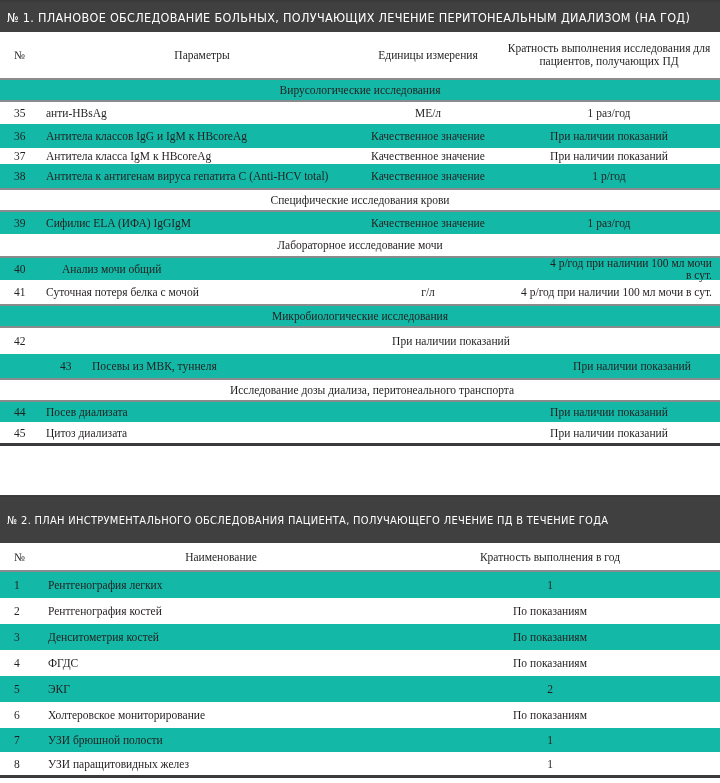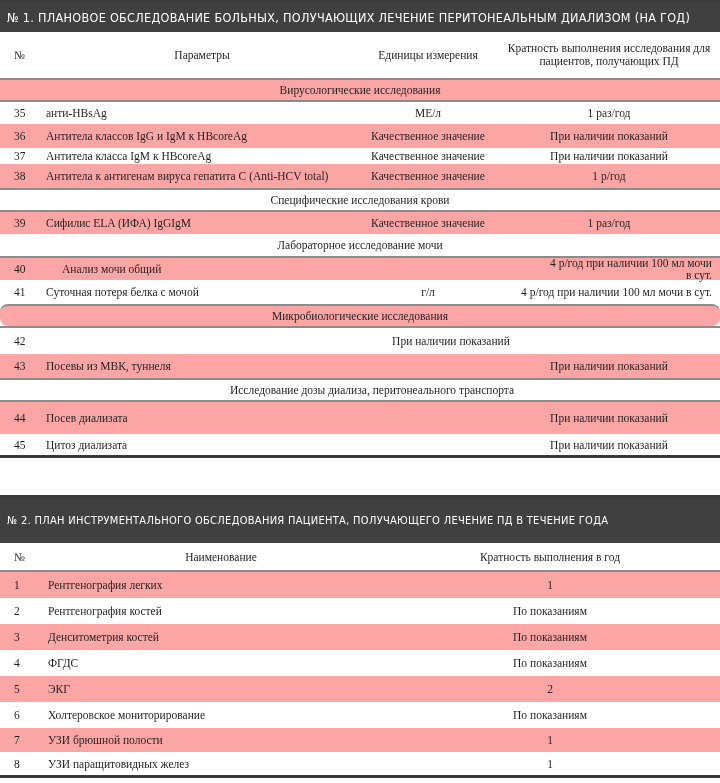--- a/index.html
+++ b/index.html
@@ -13,21 +13,21 @@
     background: #404040; color: #ffffff;
     font-family: "DejaVu Sans Condensed", "DejaVu Sans", sans-serif;
     font-stretch: condensed;
     text-transform: uppercase; letter-spacing: 0.3px;
     display: flex; align-items: center; padding-left: 7px;
     border-top: 2px solid #3a3a3c;
   }
   .t1-title { height: 32px; font-size: 12.5px; }
   .t2-title { height: 48px; font-size: 11px; }
   .row { display: flex; align-items: center; font-size: 11.5px; }
-  .row.shaded { background: #fca5a5; }
+  .row.shaded { background: #14b8a6; }
   .row.border-top { border-top: 2px solid #8a8b8d; }
   .row.border-bottom-thick { border-bottom: 3px solid #3a3a3c; }
   .c-num { width: 42px; padding-left: 14px; }
   .c-param { width: 316px; padding-left: 4px; }
   .c-unit { width: 140px; text-align: center; }
   .c-freq { flex: 1; text-align: center; }
   .c-freq-right { flex: 1; text-align: right; padding-right: 8px; }
   .section-label { width: 100%; text-align: center; }
   .t2 .c-num { width: 48px; padding-left: 14px; }
   .t2 .c-name { width: 346px; }
@@ -94,39 +94,39 @@
     <div class="c-unit"></div>
     <div class="c-freq-right">4 р/год при наличии 100 мл мочи в сут.</div>
   </div>
   <div class="row" style="height:24px;">
     <div class="c-num">41</div>
     <div class="c-param">Суточная потеря белка с мочой</div>
     <div class="c-unit">г/л</div>
     <div class="c-freq-right">4 р/год при наличии 100 мл мочи в сут.</div>
   </div>
 
-  <div class="row shaded border-top" style="height:22px;border-radius:8px;">
+  <div class="row shaded border-top" style="height:22px;">
     <div class="section-label">Микробиологические исследования</div>
   </div>
   <div class="row border-top" style="height:28px;">
     <div class="c-num">42</div>
     <div class="c-unit"></div>
     <div class="c-freq">При наличии показаний</div>
   </div>
-  <div class="row shaded" style="height:24px;">
+  <div class="row shaded" style="height:24px;padding-left:46px;">
     <div class="c-num">43</div>
     <div class="c-param">Посевы из МВК, туннеля</div>
     <div class="c-unit"></div>
     <div class="c-freq">При наличии показаний</div>
   </div>
 
   <div class="row border-top" style="height:22px;padding-left:24px;">
     <div class="section-label">Исследование дозы диализа, перитонеального транспорта</div>
   </div>
-  <div class="row shaded border-top" style="height:34px;">
+  <div class="row shaded border-top" style="height:22px;">
     <div class="c-num">44</div>
     <div class="c-param">Посев диализата</div>
     <div class="c-unit"></div>
     <div class="c-freq">При наличии показаний</div>
   </div>
   <div class="row border-bottom-thick" style="height:24px;">
     <div class="c-num">45</div>
     <div class="c-param">Цитоз диализата</div>
     <div class="c-unit"></div>
     <div class="c-freq">При наличии показаний</div>

